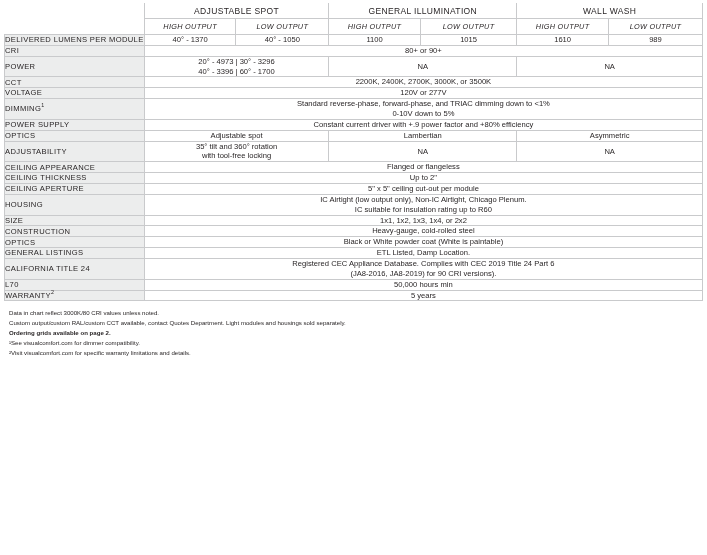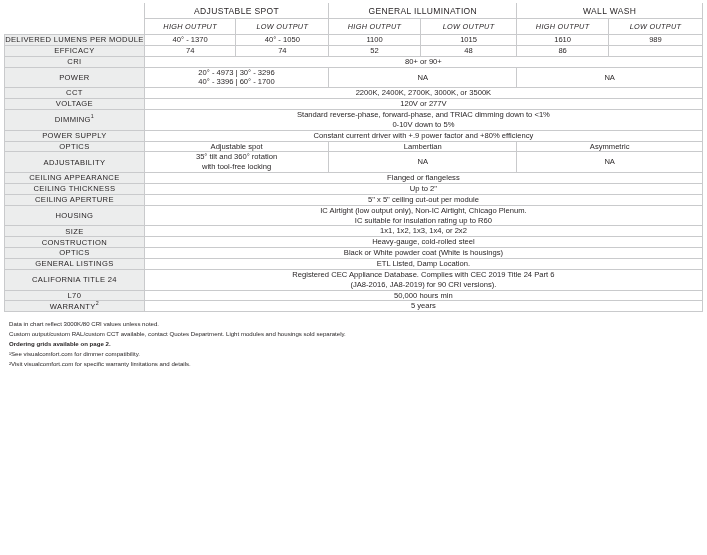--- a/index.html
+++ b/index.html
@@ -57,21 +57,20 @@
     border-left: none !important;
     border-top: none !important;
   }
   .rowlabel {
     background: #eceded;
     font-size: 7.6px;
     letter-spacing: .35px;
     padding: 4px 7px;
     color: #231f20;
     line-height: 1.25;
-    text-align: center;
   }
   .cell {
     text-align: center;
     font-size: 7.6px;
     color: #231f20;
     padding: 4px 2px;
     line-height: 1.3;
   }
   .sup {
     font-size: 5.3px;
@@ -120,29 +119,20 @@
         <tr>
           <td class="rowlabel">DELIVERED LUMENS PER MODULE</td>
           <td class="cell">40° - 1370</td>
           <td class="cell">40° - 1050</td>
           <td class="cell">1100</td>
           <td class="cell">1015</td>
           <td class="cell">1610</td>
           <td class="cell">989</td>
         </tr>
         <tr>
-          <td class="rowlabel">EFFICACY</td>
-          <td class="cell">74</td>
-          <td class="cell">74</td>
-          <td class="cell">52</td>
-          <td class="cell">48</td>
-          <td class="cell">86</td>
-          <td class="cell"></td>
-        </tr>
-        <tr>
           <td class="rowlabel">CRI</td>
           <td class="cell" colspan="6">80+ or 90+</td>
         </tr>
         <tr>
           <td class="rowlabel">POWER</td>
           <td class="cell" colspan="2">20° - 4973 | 30° - 3296<br>40° - 3396 | 60° - 1700</td>
           <td class="cell" colspan="2">NA</td>
           <td class="cell" colspan="2">NA</td>
         </tr>
         <tr>
@@ -192,21 +182,21 @@
         <tr>
           <td class="rowlabel">SIZE</td>
           <td class="cell" colspan="6">1x1, 1x2, 1x3, 1x4, or 2x2</td>
         </tr>
         <tr>
           <td class="rowlabel">CONSTRUCTION</td>
           <td class="cell" colspan="6">Heavy-gauge, cold-rolled steel</td>
         </tr>
         <tr>
           <td class="rowlabel">OPTICS</td>
-          <td class="cell" colspan="6">Black or White powder coat (White is housings)</td>
+          <td class="cell" colspan="6">Black or White powder coat (White is paintable)</td>
         </tr>
         <tr>
           <td class="rowlabel">GENERAL LISTINGS</td>
           <td class="cell" colspan="6">ETL Listed, Damp Location.</td>
         </tr>
         <tr>
           <td class="rowlabel">CALIFORNIA TITLE 24</td>
           <td class="cell" colspan="6">Registered CEC Appliance Database. Complies with CEC 2019 Title 24 Part 6<br>(JA8-2016, JA8-2019) for 90 CRI versions).</td>
         </tr>
         <tr>

